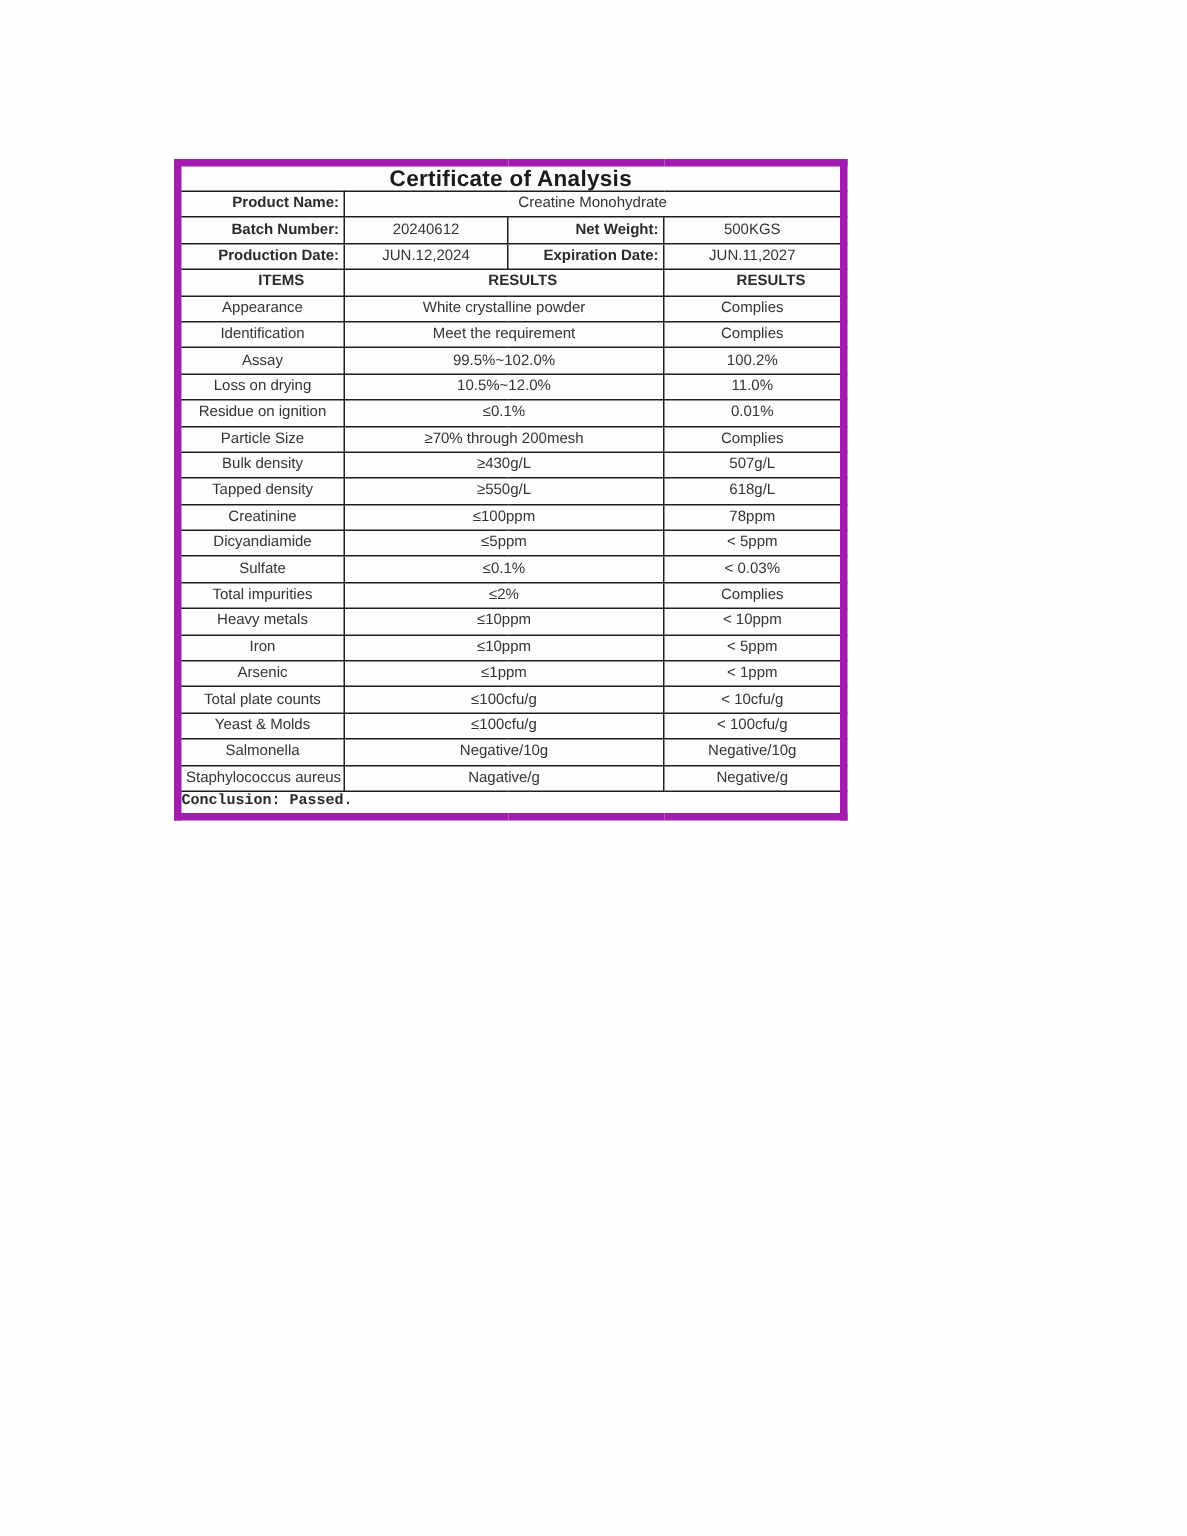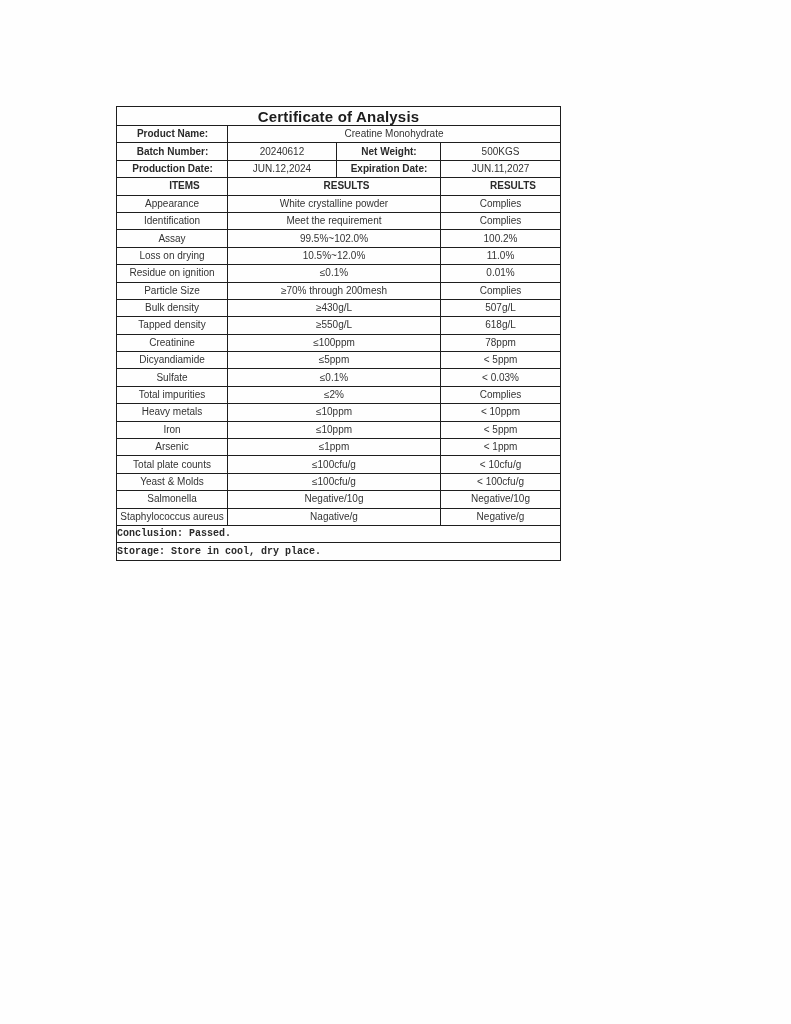--- a/index.html
+++ b/index.html
@@ -13,21 +13,21 @@
     width: 791px; height: 1024px;
     background: #fefefe;
     overflow: hidden;
   }
   table.coa {
     position: absolute;
     left: 116px; top: 106px;
     width: 444px;
     border-collapse: collapse;
     table-layout: fixed;
-    border: 1px solid #a21caf;
+    border: 5px solid #a21caf;
   }
   col.c1 { width: 111px; }
   col.c2 { width: 109px; }
   col.c3 { width: 104px; }
   col.c4 { width: 120px; }
   td {
     border: 1px solid #1e1e1e;
     height: 17.4px;
     font-size: 10px;
     line-height: 1;
@@ -39,21 +39,21 @@
     overflow: hidden;
   }
   td.title {
     height: 19px;
     font-size: 15px;
     font-weight: 700;
     color: #1c1c1c;
     letter-spacing: 0.2px;
   }
   td.lbl {
-    text-align: center;
+    text-align: right;
     font-weight: 700;
     color: #2a2a2a;
     padding-left: 4px;
   }
   td.colhead {
     font-weight: 700;
     color: #2a2a2a;
     padding-left: 28px;
   }
   td.foot {
@@ -199,18 +199,15 @@
     </tr>
     <tr>
       <td>Staphylococcus aureus</td>
       <td colspan="2">Nagative/g</td>
       <td>Negative/g</td>
     </tr>
 
     <tr>
       <td colspan="4" class="foot">Conclusion: Passed.</td>
     </tr>
-    <tr>
-      <td colspan="4" class="foot">Storage: Store in cool, dry place.</td>
-    </tr>
   </tbody>
     </table>
 </div>
 
 </body></html>

